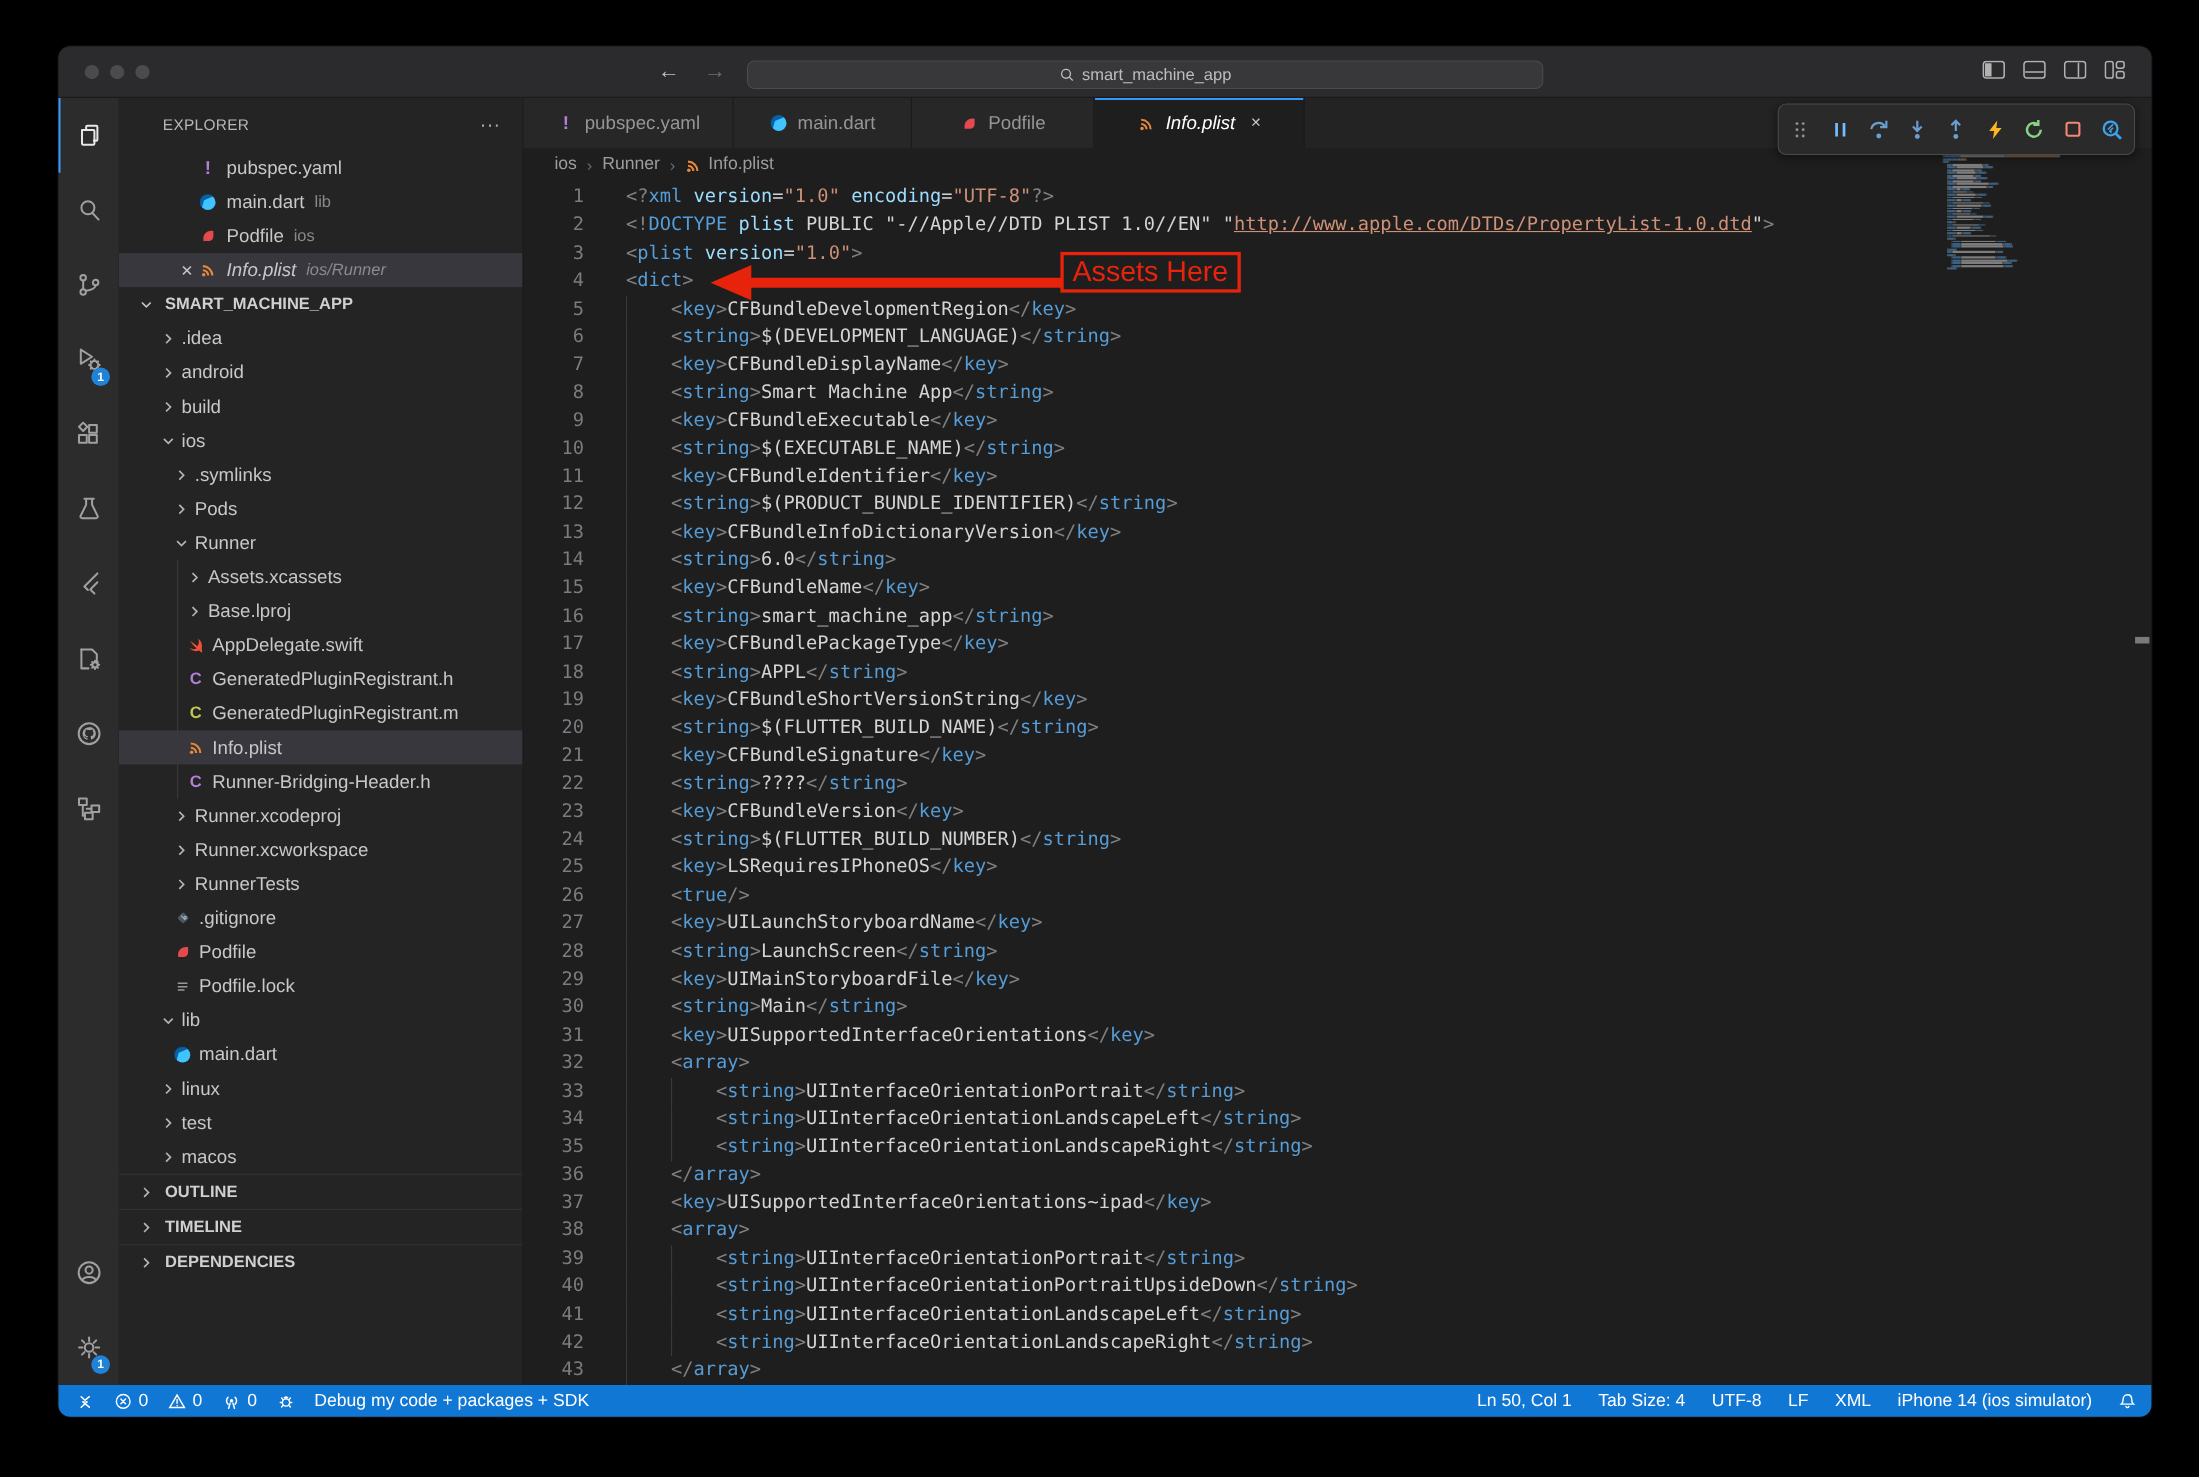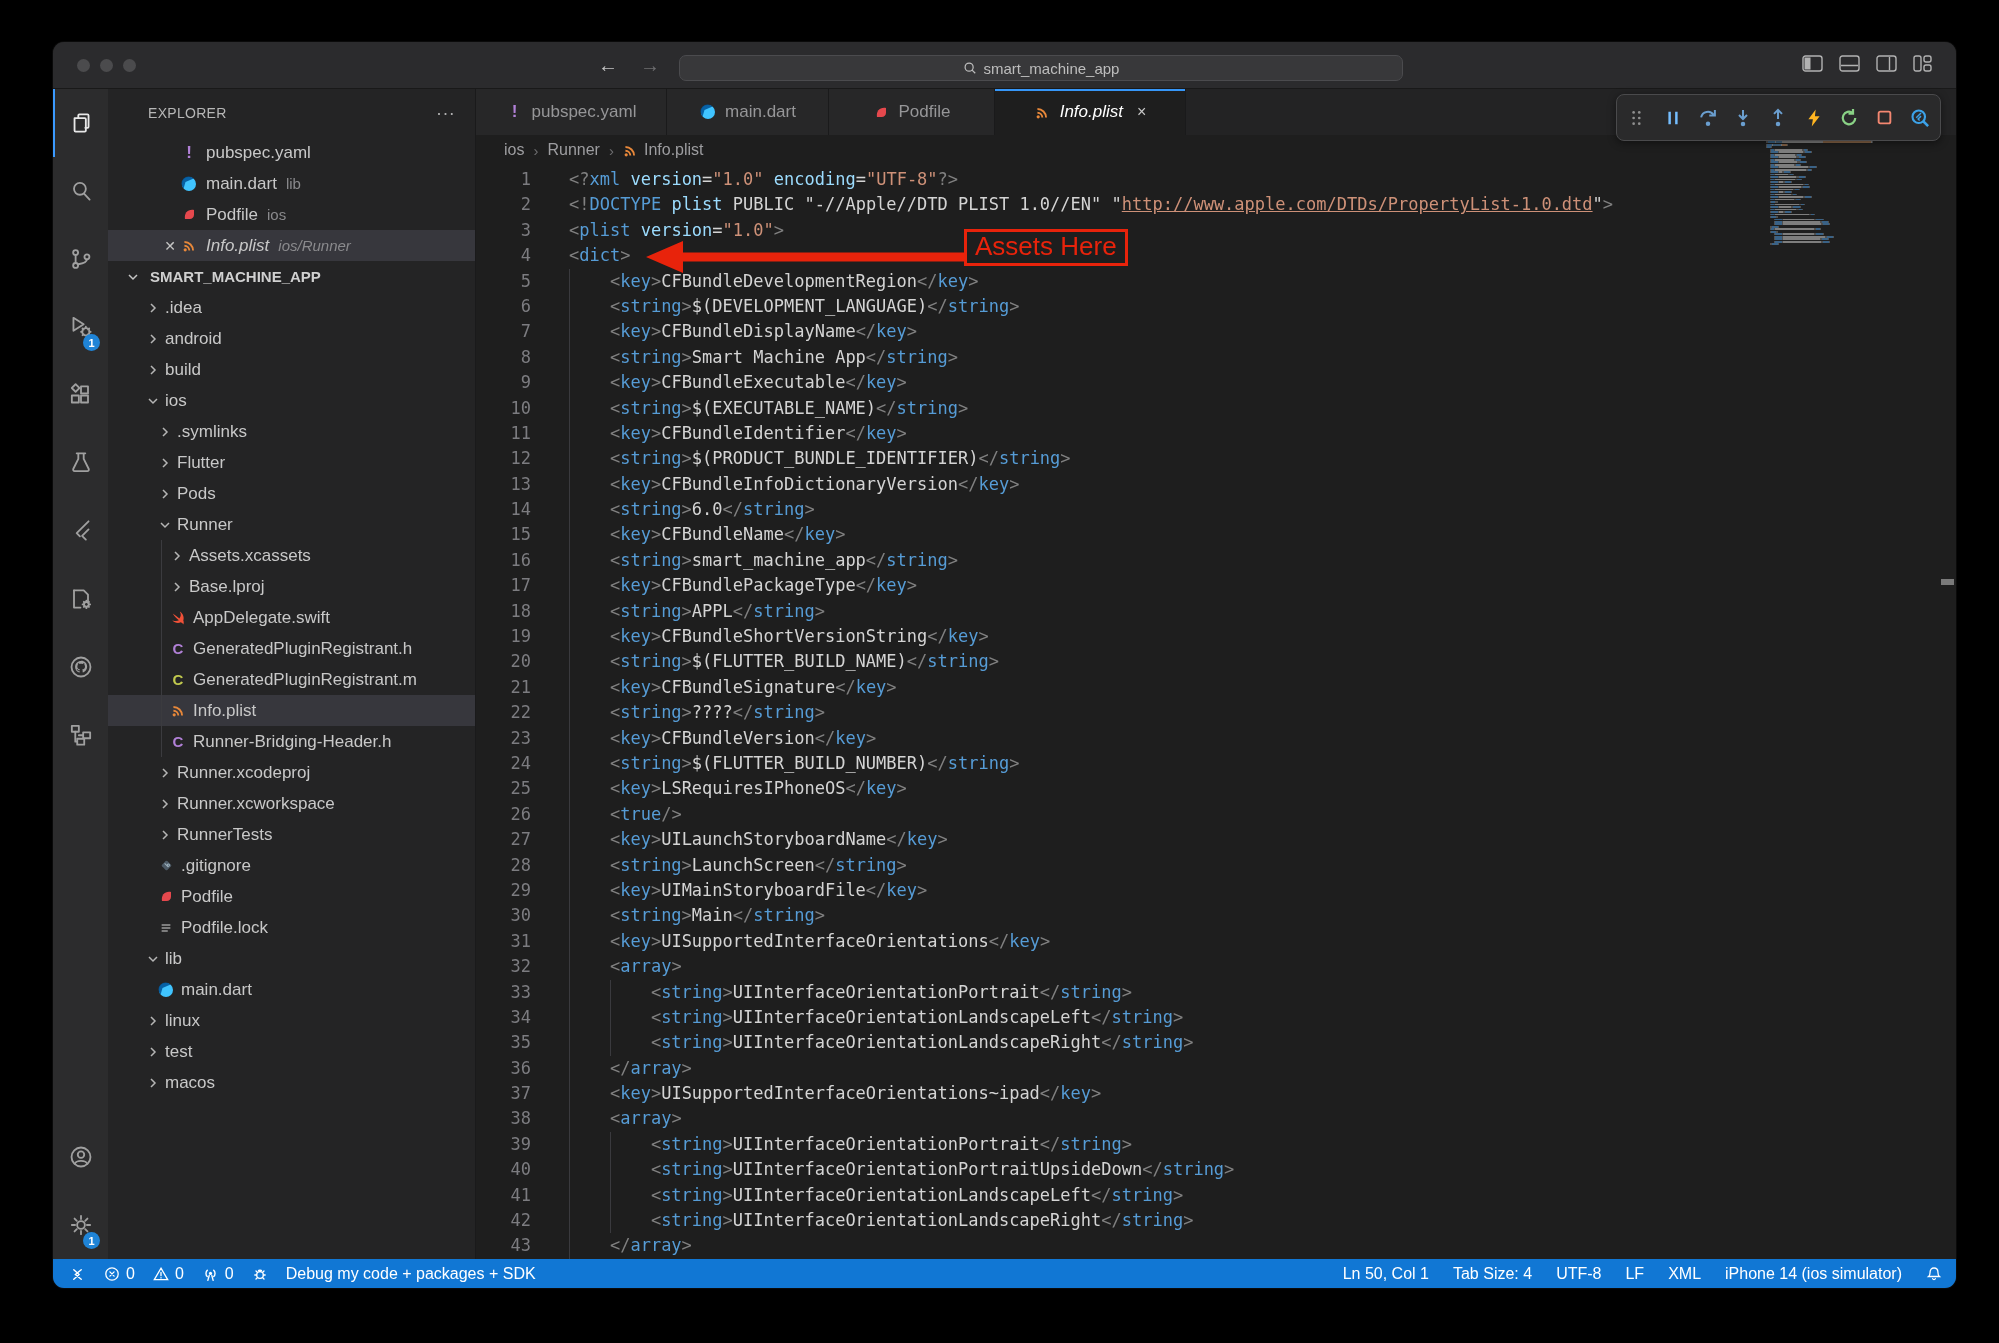--- a/index.html
+++ b/index.html
@@ -345,28 +345,20 @@
               </svg>
             </span>
             <span style="white-space: nowrap;">.symlinks</span>
           </div>
           <div class="row" style="padding-left: 49px;">
             <span class="tw-chev">
               <svg width="16" height="16" viewBox="0 0 16 16">
                 <path d="M6 4 l4 4 -4 4" stroke="#b5b5b5" stroke-width="1.5" fill="none"></path>
               </svg>
             </span>
-            <span style="white-space: nowrap;">Flutter</span>
-          </div>
-          <div class="row" style="padding-left: 49px;">
-            <span class="tw-chev">
-              <svg width="16" height="16" viewBox="0 0 16 16">
-                <path d="M6 4 l4 4 -4 4" stroke="#b5b5b5" stroke-width="1.5" fill="none"></path>
-              </svg>
-            </span>
             <span style="white-space: nowrap;">Pods</span>
           </div>
           <div class="row" style="padding-left: 49px;">
             <span class="tw-chev">
               <svg width="16" height="16" viewBox="0 0 16 16">
                 <path d="M4 6 l4 4 4-4" stroke="#b5b5b5" stroke-width="1.5" fill="none"></path>
               </svg>
             </span>
             <span style="white-space: nowrap;">Runner</span>
           </div>
@@ -510,20 +502,46 @@
             </span>
             <span style="white-space: nowrap;">test</span>
           </div>
           <div class="row" style="padding-left: 37px;">
             <span class="tw-chev">
               <svg width="16" height="16" viewBox="0 0 16 16">
                 <path d="M6 4 l4 4 -4 4" stroke="#b5b5b5" stroke-width="1.5" fill="none"></path>
               </svg>
             </span>
             <span style="white-space: nowrap;">macos</span>
+          </div>
+        </div>
+      <div>
+          <div class="sec-hdr sb-sec-bot">
+            <span class="tw-chev">
+              <svg width="16" height="16" viewBox="0 0 16 16">
+                <path d="M6 4 l4 4 -4 4" stroke="#b5b5b5" stroke-width="1.5" fill="none"></path>
+              </svg>
+            </span>
+            <span>OUTLINE</span>
+          </div>
+          <div class="sec-hdr sb-sec-bot">
+            <span class="tw-chev">
+              <svg width="16" height="16" viewBox="0 0 16 16">
+                <path d="M6 4 l4 4 -4 4" stroke="#b5b5b5" stroke-width="1.5" fill="none"></path>
+              </svg>
+            </span>
+            <span>TIMELINE</span>
+          </div>
+          <div class="sec-hdr sb-sec-bot">
+            <span class="tw-chev">
+              <svg width="16" height="16" viewBox="0 0 16 16">
+                <path d="M6 4 l4 4 -4 4" stroke="#b5b5b5" stroke-width="1.5" fill="none"></path>
+              </svg>
+            </span>
+            <span>DEPENDENCIES</span>
           </div>
         </div>
     </div>
 
     <div class="editor-col">
       <div class="tabbar">
           <div class="tab" style="width: 191px;">
             <span class="fi-box" style="margin: 0px;">
               <span style="color:#b180d7;font-weight:bold;font-size:17px;">!</span>
             </span>

